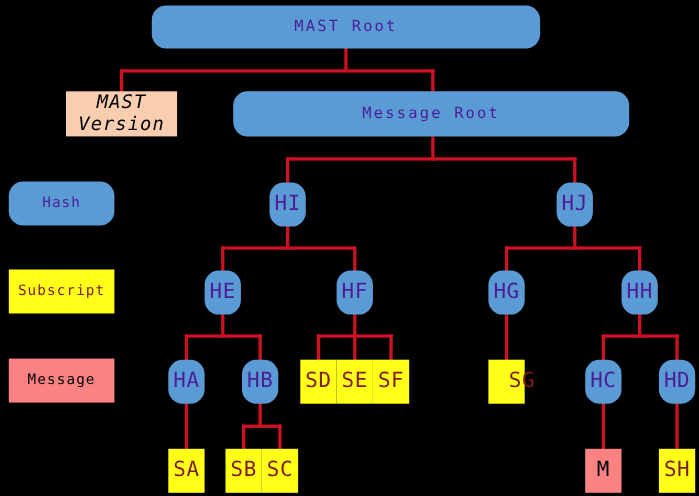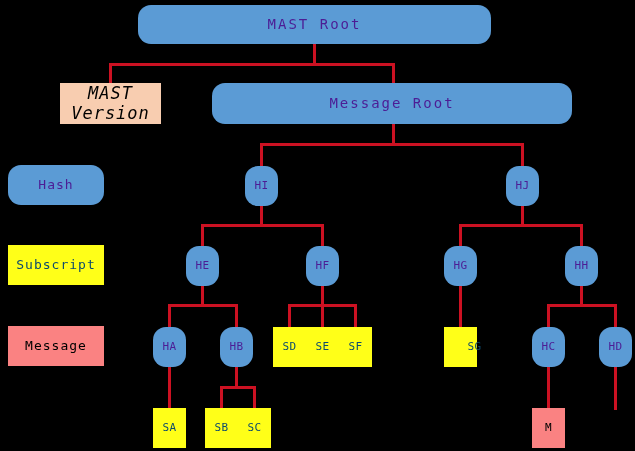--- a/index.html
+++ b/index.html
@@ -26,21 +26,21 @@
     z-index: 3;
     white-space: pre-line;
   }
   .hash {
     background: #5B9BD5;
     color: #4c1d95;
     border-radius: 13px;
   }
   .subscript {
     background: #FFFF18;
-    color: #0c4a6e;
+    color: #7f1d1d;
   }
   .message {
     background: #FA8282;
     color: #000000;
   }
   .version {
     background: #F8CDB0;
     color: #000000;
   }
   .edge {
@@ -50,21 +50,21 @@
   }
   .legend-label {
     font-size: 13px;
     letter-spacing: 1px;
   }
   .root-label {
     font-size: 14px;
     letter-spacing: 2px;
   }
   .small-label {
-    font-size: 11px;
+    font-size: 19px;
     letter-spacing: 0.5px;
   }
   .ver-label {
     font-size: 17px;
     letter-spacing: 1px;
     font-style: italic;
   }
 </style>
 </head>
 <body>
@@ -149,14 +149,15 @@
   <div class="node subscript small-label" style="left:444px; top:327px; width:33px; height:40px;padding-left:28px;">SG</div>
 
   <div class="node hash small-label" style="left:532px; top:327px; width:33px; height:40px;">HC</div>
   <div class="node hash small-label" style="left:599px; top:327px; width:33px; height:40px;">HD</div>
 
   <div class="node subscript small-label" style="left:153px; top:408px; width:33px; height:40px;">SA</div>
   <div class="node subscript small-label" style="left:205px; top:408px; width:33px; height:40px;">SB</div>
   <div class="node subscript small-label" style="left:238px; top:408px; width:33px; height:40px;">SC</div>
 
   <div class="node message small-label" style="left:532px; top:408px; width:33px; height:40px;">M</div>
+  <div class="node subscript small-label" style="left:599px; top:408px; width:33px; height:40px;">SH</div>
 
 </div>
 
 </body></html>

